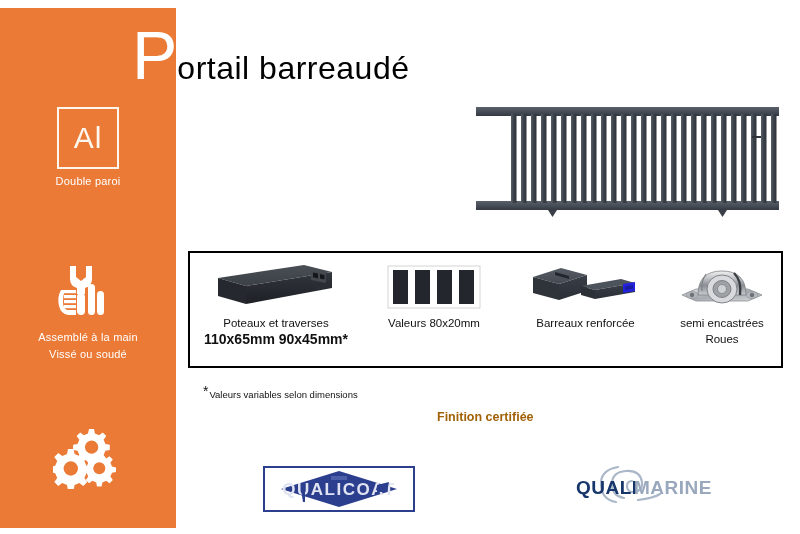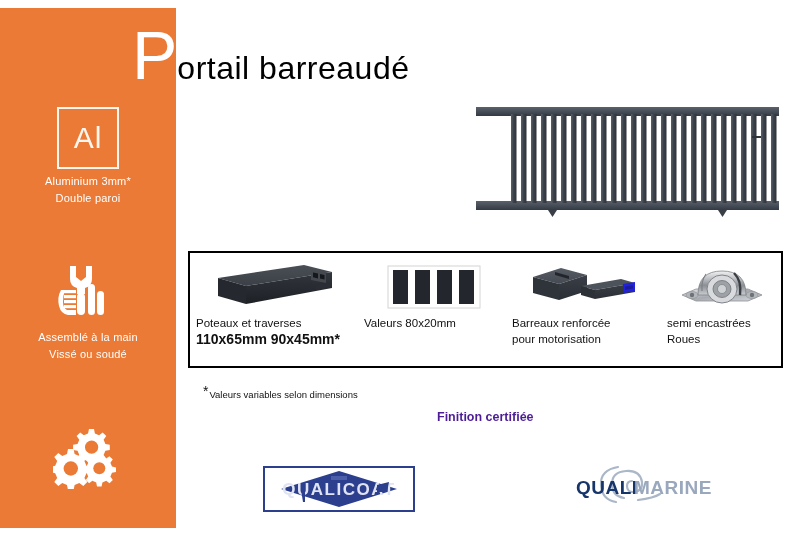--- a/index.html
+++ b/index.html
@@ -107,20 +107,21 @@
     top: 251px;
     width: 595px;
     height: 117px;
     border: 2px solid #000000;
     box-sizing: border-box;
   }
   .product-cell {
     position: absolute;
     top: 0;
     height: 117px;
+    text-align: center;
   }
   .product-art {
     height: 62px;
     display: flex;
     align-items: center;
     justify-content: center;
     padding-top: 5px;
     box-sizing: border-box;
   }
   .product-name {
@@ -155,21 +156,21 @@
     font-size: 14px;
     vertical-align: 2px;
     margin-right: 1px;
   }
   .cert-title {
     position: absolute;
     left: 437px;
     top: 410px;
     font-size: 12.5px;
     font-weight: bold;
-    color: #4c1d95;
+    color: #a16207;
   }
 
   
   .qualicoat-logo {
     position: absolute;
     left: 263px;
     top: 466px;
     width: 152px;
     height: 46px;
     border: 2px solid #2c3f8f;
@@ -189,21 +190,20 @@
 <body>
 
 <div id="page">
 
   <div class="sidebar">
 
     <div class="feature" id="feature-aluminium">
       <div class="feature-icon">
         <div class="al-box">Al</div>
       </div>
-      <div class="feature-label">Aluminium 3mm*</div>
       <div class="feature-label">Double paroi</div>
     </div>
 
     <div class="feature" id="feature-assembly">
       <div class="feature-icon">
         <svg width="64" height="60" viewBox="0 0 64 60" aria-hidden="true">
 
           <path d="M20 2 L20 13 L25 17 L30 13 L30 2 L36 2 L36 15 Q36 22 29 24 L29 30 L21 30 L21 24 Q14 22 14 15 L14 2 Z" fill="#ffffff"></path>
 
           <rect x="21" y="29" width="8" height="22" rx="4" fill="#ffffff"></rect>
@@ -375,21 +375,20 @@
           <path d="M56 25 L96 18 L110 22 L70 29 Z" fill="#4d535b"></path>
 
           <path d="M56 25 L70 29 L70 38 L56 34 Z" fill="#2c3037"></path>
           <path d="M70 29 L110 22 L110 31 L70 38 Z" fill="url(#trvFace)"></path>
 
           <path d="M98 23 L110 21 L110 30 L98 32 Z" fill="#2222dd"></path>
           <path d="M100 25.5 L108 24.2 L108 27.6 L100 29 Z" fill="#1b1b9e"></path>
         </svg>
       </div>
       <div class="product-name">Barreaux renforcée</div>
-      <div class="product-name">pour motorisation</div>
     </div>
 
     <div class="product-cell" id="cell-roues">
       <div class="product-art">
         <svg width="92" height="52" viewBox="0 0 92 52" aria-hidden="true">
           <defs>
             <linearGradient id="chrome" x1="0" y1="0" x2="0" y2="1">
               <stop offset="0%" stop-color="#f2f2f2"></stop>
               <stop offset="35%" stop-color="#b9bcc0"></stop>
               <stop offset="60%" stop-color="#8c9095"></stop>

